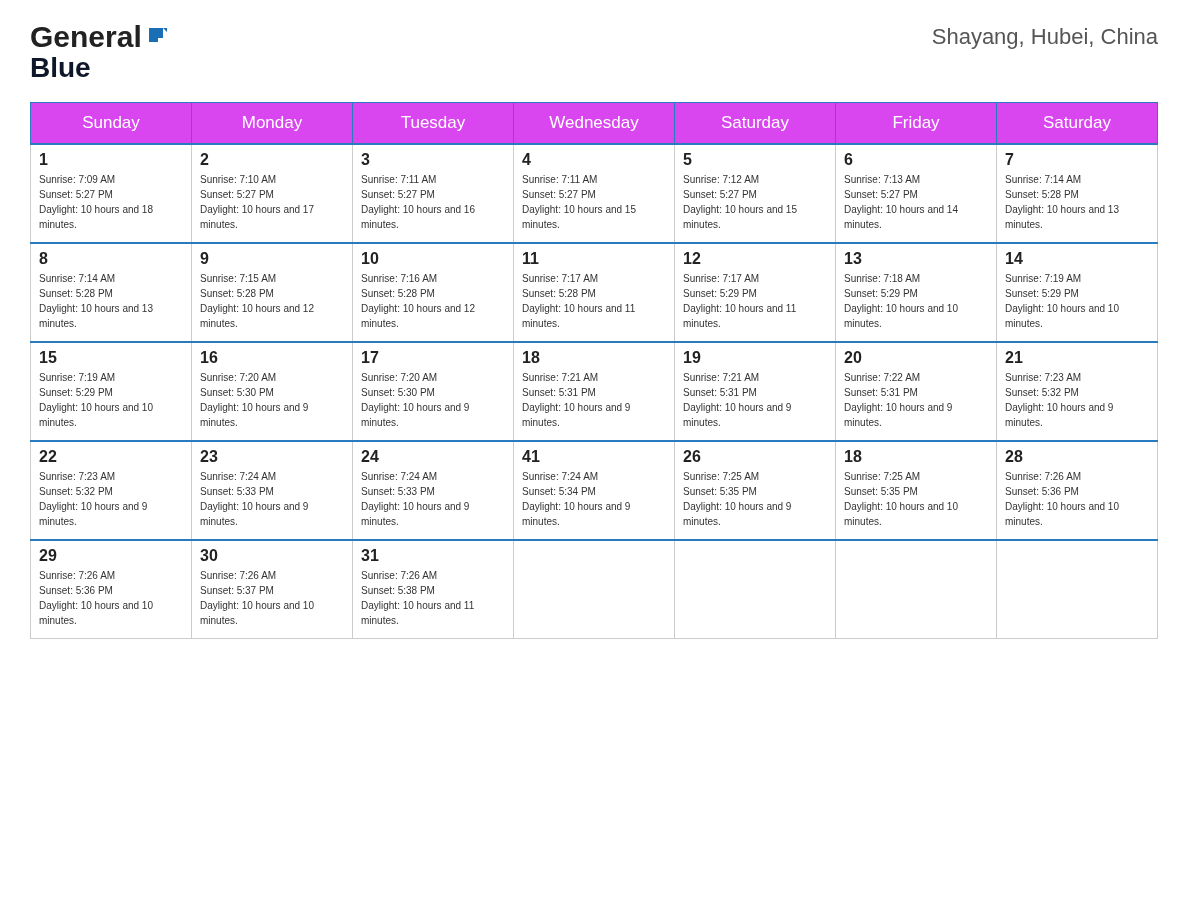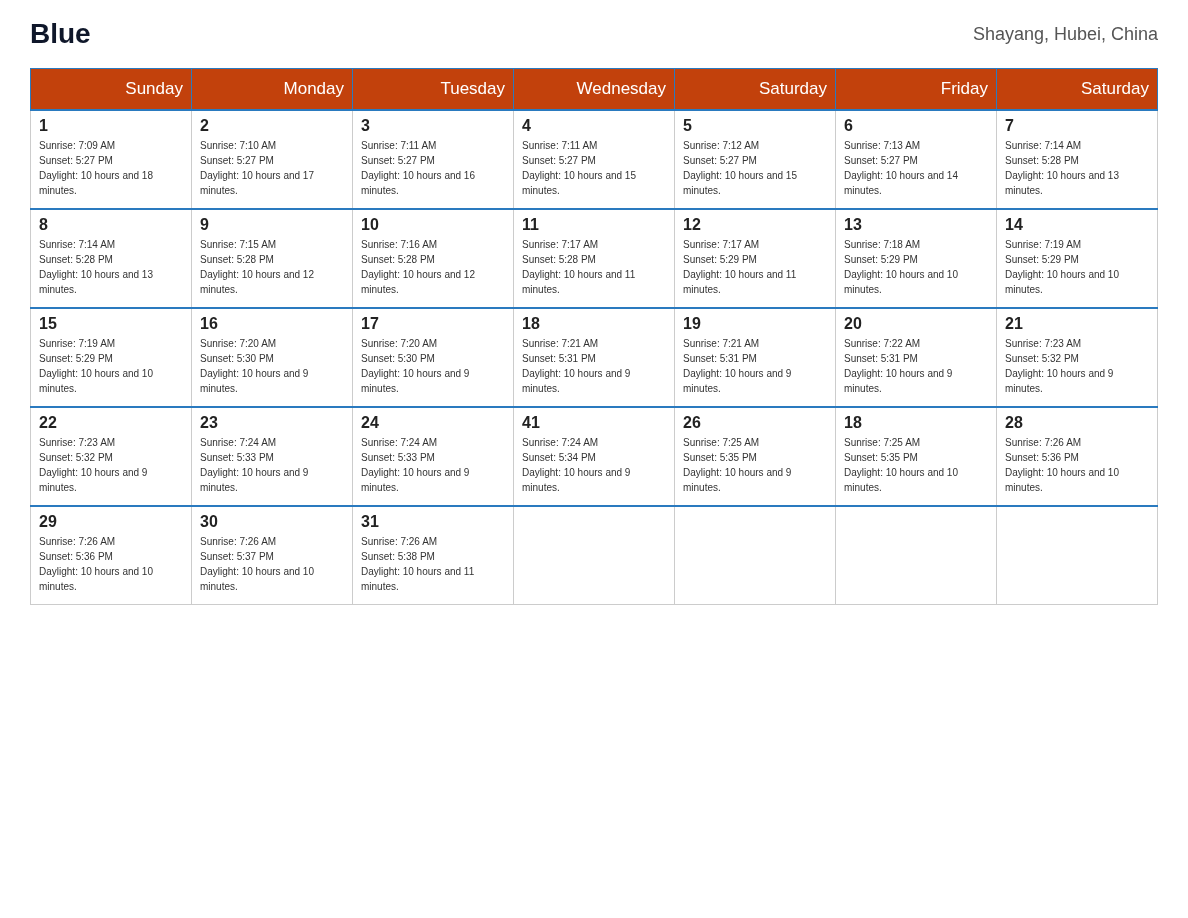--- a/index.html
+++ b/index.html
@@ -30,35 +30,35 @@
     .title-section {
       text-align: right;
     }
     .month-title {
       font-size: 52px;
       font-weight: bold;
       color: #222;
       line-height: 1.1;
     }
     .location {
-      font-size: 18px;
+      font-size: 22px;
       color: #555;
       margin-top: 4px;
     }
     .calendar {
       width: 100%;
       border-collapse: collapse;
     }
     .calendar th {
-      background-color: #c2410c;
+      background-color: #d946ef;
       color: #fff;
       padding: 10px 8px;
       font-size: 17px;
       font-weight: normal;
-      text-align: right;
+      text-align: center;
       border: 1px solid #2a7abf;
     }
     .calendar td {
       vertical-align: top;
       padding: 6px 8px 10px 8px;
       border: 1px solid #ccc;
       font-size: 13px;
       color: #333;
       width: 14.28%;
       min-height: 90px;
@@ -100,20 +100,30 @@
     .logo-arrow svg {
       width: 22px;
       height: 22px;
     }
   </style>
 </head>
 <body>
 
 <div class="header">
   <div class="logo">
+    <div class="logo-row">
+      <span class="logo-general">General</span>
+      <span class="logo-arrow">
+        <svg viewBox="0 0 22 22" xmlns="http://www.w3.org/2000/svg">
+          <polygon points="4,4 18,4 18,14 13,14 13,18 4,18" fill="#1a6eb5"></polygon>
+          <polygon points="13,4 18,4 18,14 13,14" fill="#1a6eb5"></polygon>
+          <polygon points="18,4 22,4 22,8" fill="#1a6eb5"></polygon>
+        </svg>
+      </span>
+    </div>
     <div>
       <span class="logo-text-blue">Blue</span>
     </div>
   </div>
   <div class="title-section">
     <div class="location">Shayang, Hubei, China</div>
   </div>
 </div>
 
 <table class="calendar">

